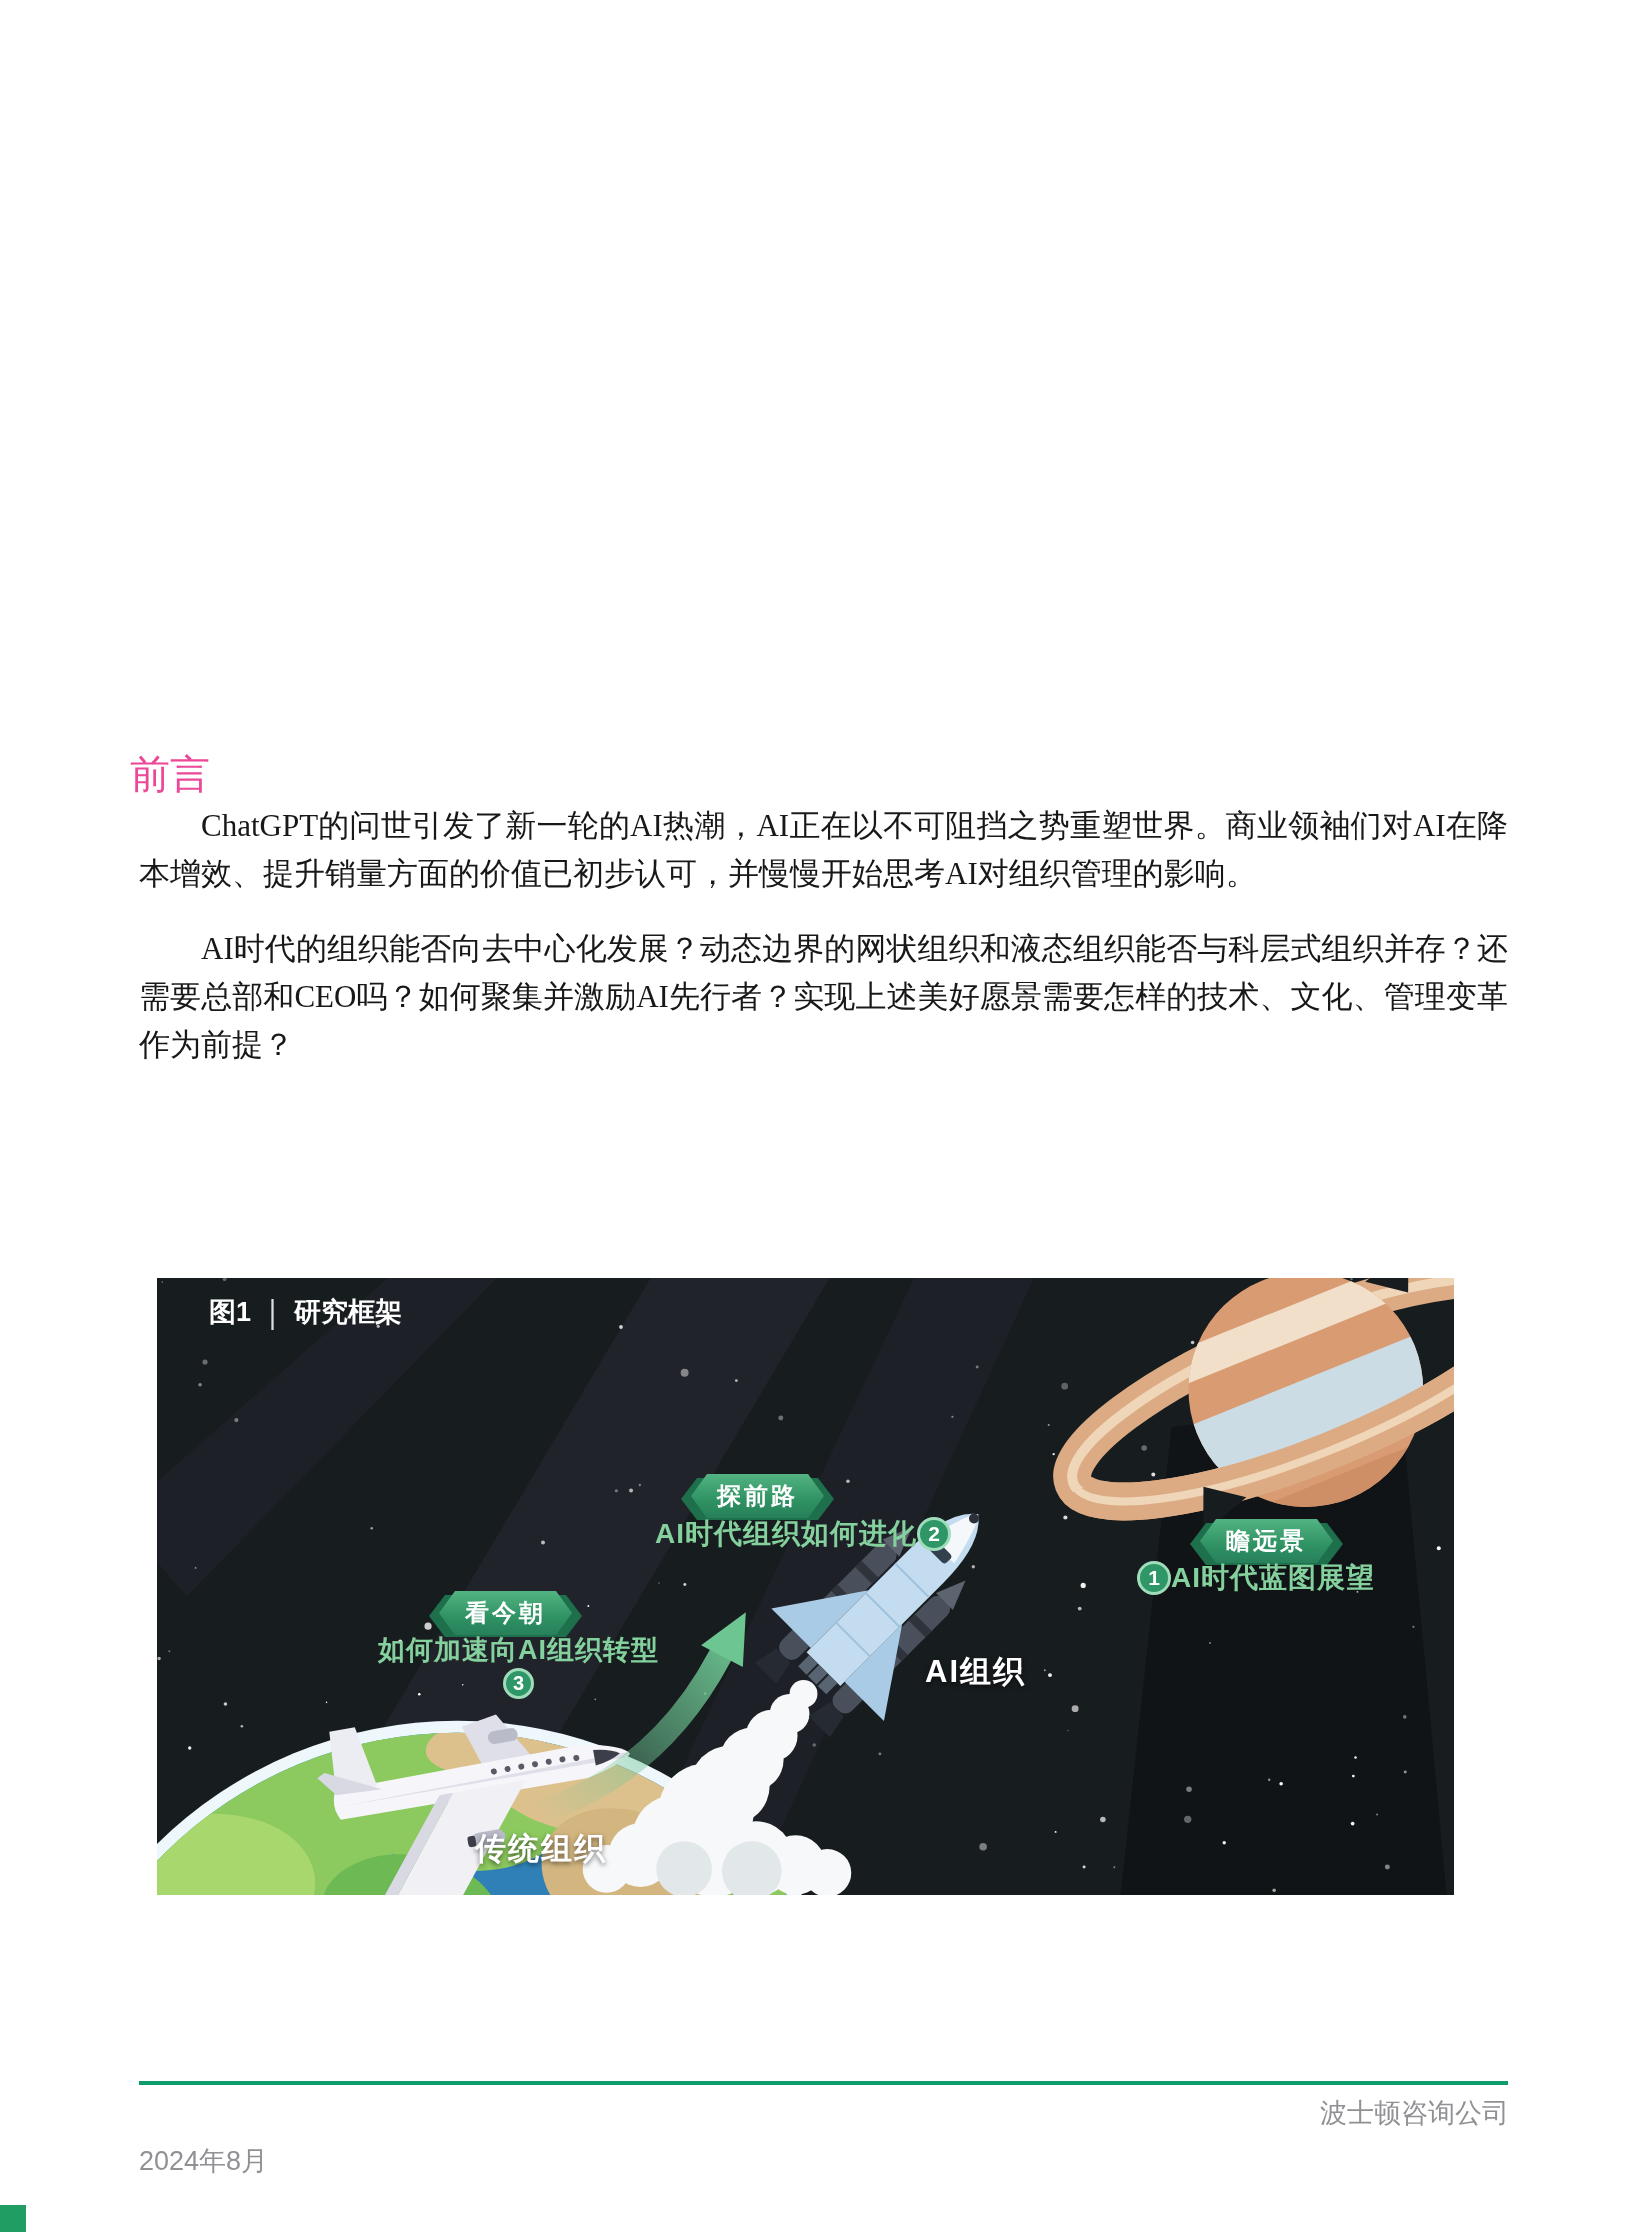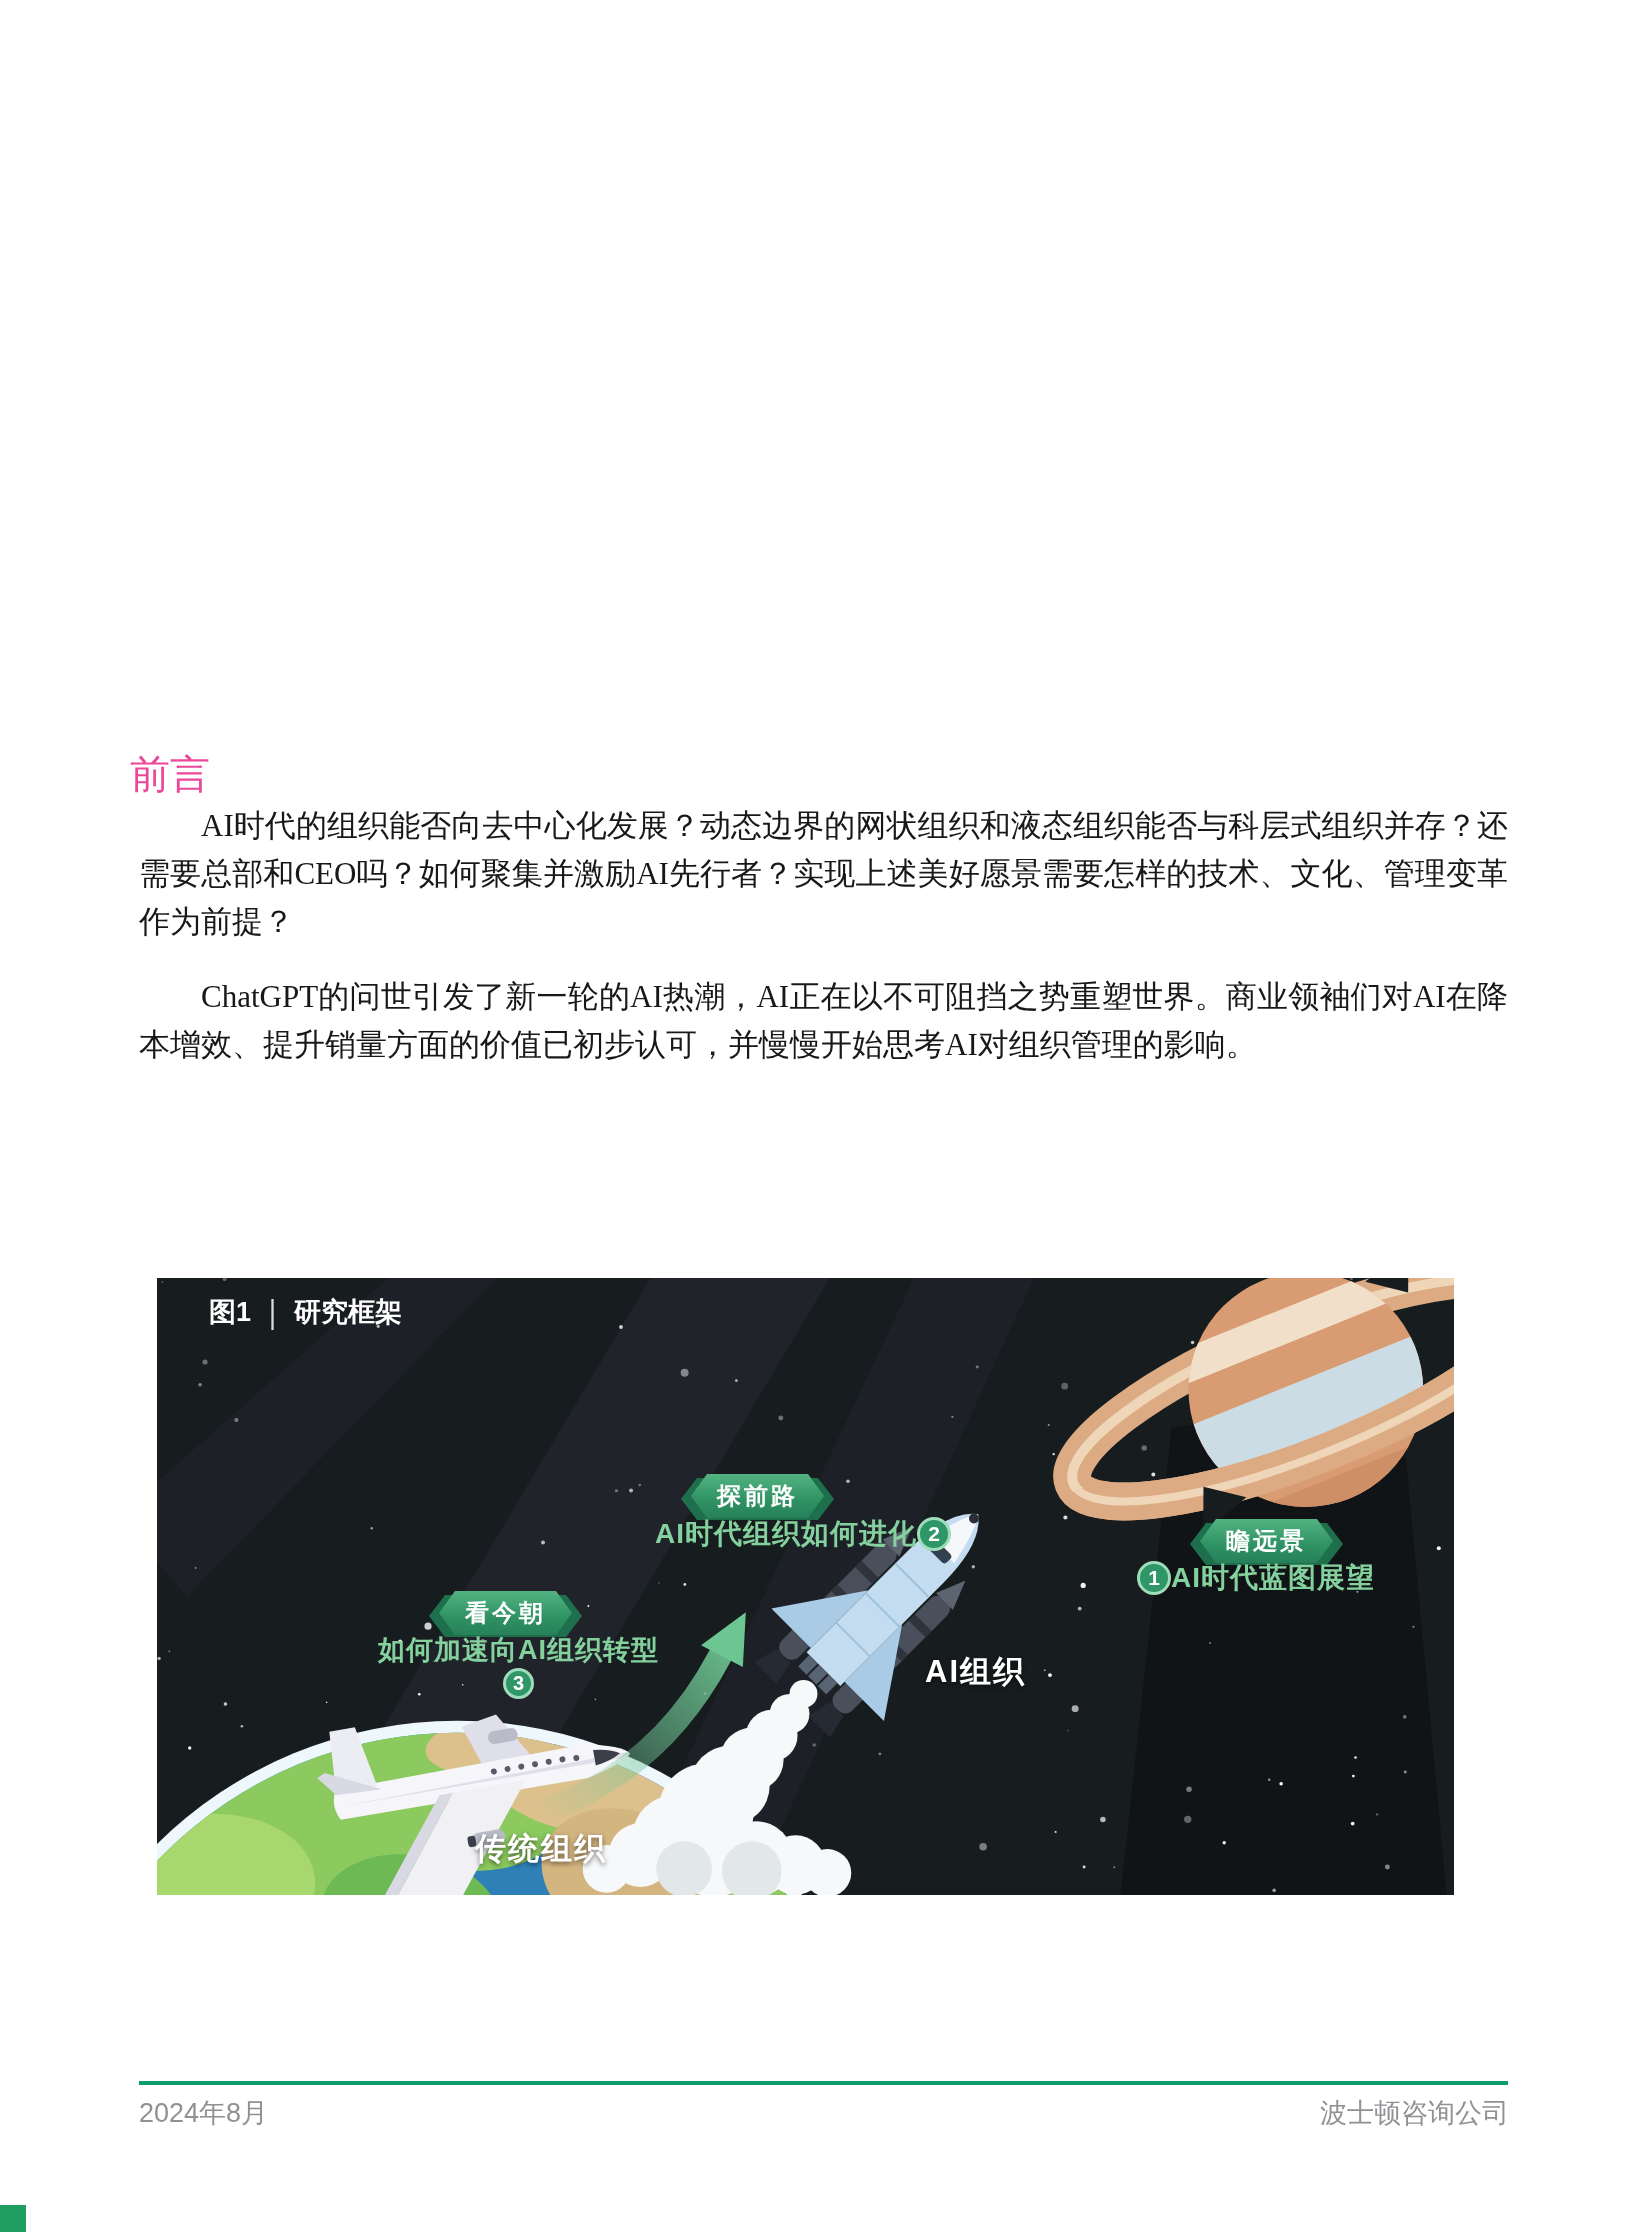--- a/index.html
+++ b/index.html
@@ -42,35 +42,35 @@
               color:#fff;font-weight:700;font-size:21px;display:flex;align-items:center;
               justify-content:center;box-sizing:border-box;flex:0 0 auto;}
 
   .org-label{position:absolute;color:#ffffff;font-weight:700;font-size:31px;
              letter-spacing:2px;text-shadow:0 2px 5px rgba(0,0,0,.55);}
 
   
   .footer-rule{position:absolute;left:139px;top:2081px;width:1369px;height:4px;background:#0F9C6B;}
   .footer-text{position:absolute;top:2095px;font-family:"Liberation Sans","DejaVu Sans",sans-serif;
                font-size:27px;color:#8f9194;}
-  .footer-date{left:139px;}
+  .footer-date{left:139px;margin-top:48px;}
   .footer-company{right:137px;}
   .corner-square{position:absolute;left:0;top:2205px;width:26px;height:28px;background:#209D63;}
 </style>
 </head>
 <body>
 
 <div class="page">
 
 
   <h2 class="section-heading">前言</h2>
 
   <div class="body-text">
+    <p>ChatGPT的问世引发了新一轮的AI热潮，AI正在以不可阻挡之势重塑世界。商业领袖们对AI在降本增效、提升销量方面的价值已初步认可，并慢慢开始思考AI对组织管理的影响。</p>
     <p>AI时代的组织能否向去中心化发展？动态边界的网状组织和液态组织能否与科层式组织并存？还需要总部和CEO吗？如何聚集并激励AI先行者？实现上述美好愿景需要怎样的技术、文化、管理变革作为前提？</p>
-    <p>ChatGPT的问世引发了新一轮的AI热潮，AI正在以不可阻挡之势重塑世界。商业领袖们对AI在降本增效、提升销量方面的价值已初步认可，并慢慢开始思考AI对组织管理的影响。</p>
   </div>
 
   <div class="fig">
 
     <svg width="1297" height="617" viewBox="0 0 1304 620">
       <defs>
         <clipPath id="earthClip">
             <circle cx="302" cy="875" r="418"></circle>
           </clipPath>
         <clipPath id="saturnBody">

